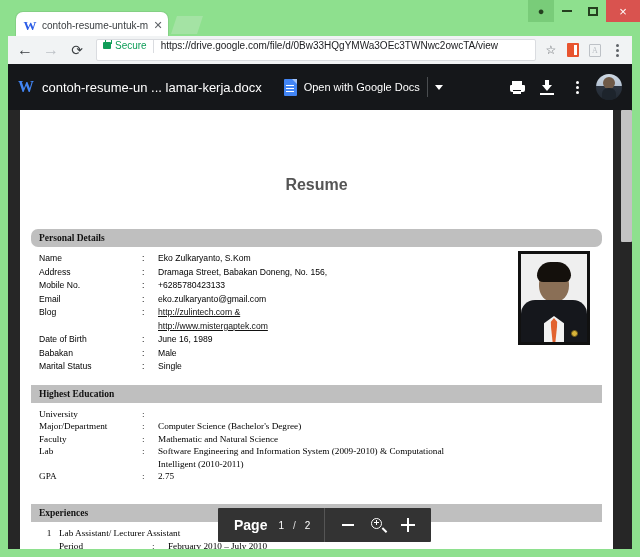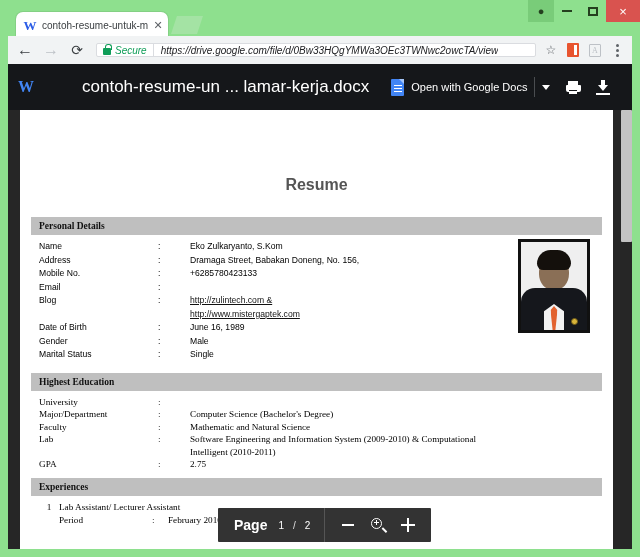--- a/index.html
+++ b/index.html
@@ -79,25 +79,24 @@
   }
   .navbtn {
     width: 26px; height: 26px;
     display: flex; align-items: center; justify-content: center;
     font-size: 14px; color: #5f6368;
   }
   .navbtn.back { color: #3c4043; font-size: 16px; }
   .navbtn.fwd  { color: #bdc1c6; font-size: 16px; }
   .navbtn.reload { color: #3c4043; font-size: 14px; }
   .urlbox {
-    flex: 1 1 auto; height: 14px; margin: 0 4px 0 6px;
+    flex: 1 1 auto; height: 22px; margin: 0 4px 0 6px;
     background: #fff; border: 1px solid #dadce0; border-radius: 2px;
-    display: flex; align-items: center; padding: 0 6px;
+    display: flex; padding: 0 6px;
     overflow: hidden;
-    font-style: italic;
   }
   .lock {
     width: 8px; height: 7px; position: relative;
     background: #0f9d58; border-radius: 1px; flex: 0 0 8px;
     margin-right: 4px; margin-top: 2px;
   }
   .lock::before {
     content: ""; position: absolute; left: 1.5px; top: -4px;
     width: 5px; height: 5px; border: 1.5px solid #0f9d58;
     border-bottom: none; border-radius: 3px 3px 0 0;
@@ -134,21 +133,21 @@
   .drive-header {
     position: absolute; left: 0; top: 0; width: 624px; height: 46px;
     background: #15171a;
     display: flex; align-items: center; padding: 0 10px;
   }
   .doc-icon-w {
     color: #4285f4; font-weight: bold; font-size: 16px;
     font-family: "Liberation Serif", serif; line-height: 1;
     margin-right: 8px; flex: 0 0 auto;
   }
-  .doc-title { color: #fff; font-size: 17px; white-space: nowrap; margin-left: 40px; }
+  .doc-title { color: #fff; font-size: 13px; white-space: nowrap; }
   .open-docs-btn {
     margin-left: 18px; height: 28px;
     display: flex; align-items: center;
     border-radius: 2px; padding: 0 2px 0 4px;
     flex: 0 0 auto;
   }
   .gdoc-icon {
     width: 13px; height: 17px; background: #4285f4; border-radius: 1px;
     position: relative; flex: 0 0 13px; margin-right: 7px;
   }
@@ -240,26 +239,26 @@
     text-align: center; font-size: 16px; font-weight: bold; color: #555;
     padding-top: 66px;
     font-family: "Liberation Sans", sans-serif;
   }
 
   .section-bar {
     background: #bfbfbf; margin: 0 11px; padding: 4px 8px;
     font-size: 9.5px; font-weight: bold; color: #111;
     font-family: "Liberation Serif", serif;
   }
-  .section-bar.pd { margin-top: 23px; }
+  .section-bar.pd { margin-top: 35px; border-radius: 7px; }
   .section-bar.he { margin-top: 6px; }
-  .section-bar.ex { margin-top: 2px; }
+  .section-bar.ex { margin-top: 16px; }
 
   .rows { margin: 0 11px; padding: 5px 8px 0 8px; position: relative; }
-  .row { display: flex; font-size: 9px; line-height: 13px; gap: 16px; }
+  .row { display: flex; font-size: 9px; line-height: 13px; }
   .row .k { width: 103px; flex: 0 0 103px; }
   .row .c { width: 16px; flex: 0 0 16px; }
   .row .v { flex: 1 1 auto; }
   .v a, .linkish { color: #111; text-decoration: underline; }
 
   
   .block-sans .row { font-family: "Liberation Sans", sans-serif; font-size: 8.6px; line-height: 13.5px; }
   .block-serif .row { font-family: "Liberation Serif", serif; font-size: 9.2px; line-height: 12.6px; }
   .gap { height: 5px; }
 
@@ -473,38 +472,39 @@
             <span class="v">Dramaga Street, Babakan Doneng, No. 156,</span>
           </div>
           <div class="row">
             <span class="k">Mobile No.</span>
             <span class="c">:</span>
             <span class="v">+6285780423133</span>
           </div>
           <div class="row">
             <span class="k">Email</span>
             <span class="c">:</span>
+            <span class="v">eko.zulkaryanto@gmail.com</span>
           </div>
           <div class="row">
             <span class="k">Blog</span>
             <span class="c">:</span>
             <span class="v linkish">http://zulintech.com &amp;</span>
           </div>
           <div class="row">
             <span class="k"></span>
             <span class="c"></span>
             <span class="v linkish">http://www.mistergaptek.com</span>
           </div>
           <div class="row">
             <span class="k">Date of Birth</span>
             <span class="c">:</span>
             <span class="v">June 16, 1989</span>
           </div>
           <div class="row">
-            <span class="k">Gender</span>
+            <span class="k">Babakan</span>
             <span class="c">:</span>
             <span class="v">Male</span>
           </div>
           <div class="row">
             <span class="k">Marital Status</span>
             <span class="c">:</span>
             <span class="v">Single</span>
           </div>
           <div class="gap"></div>
         </div>

